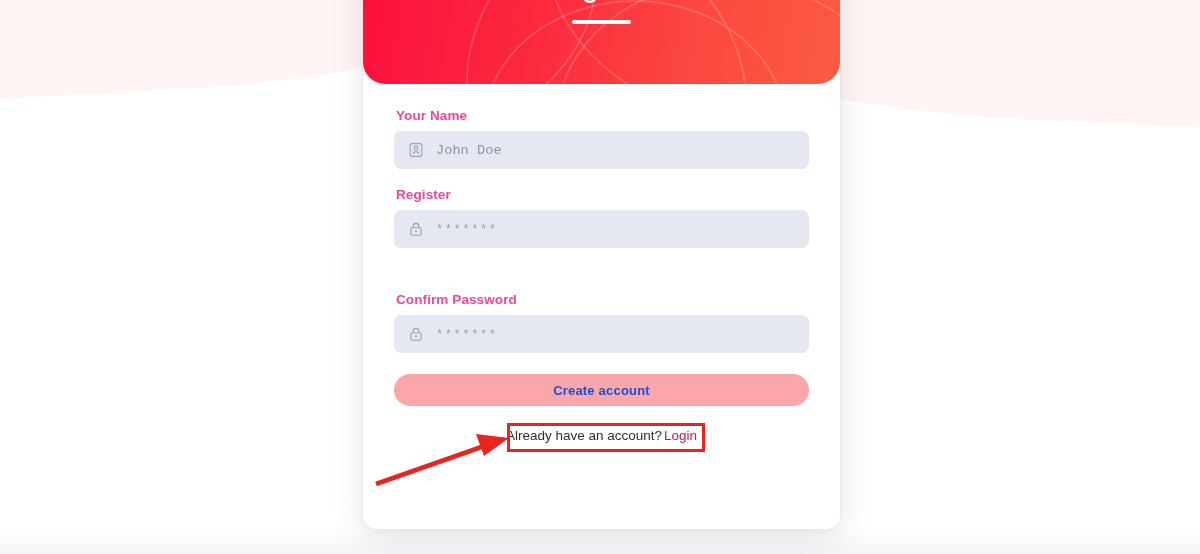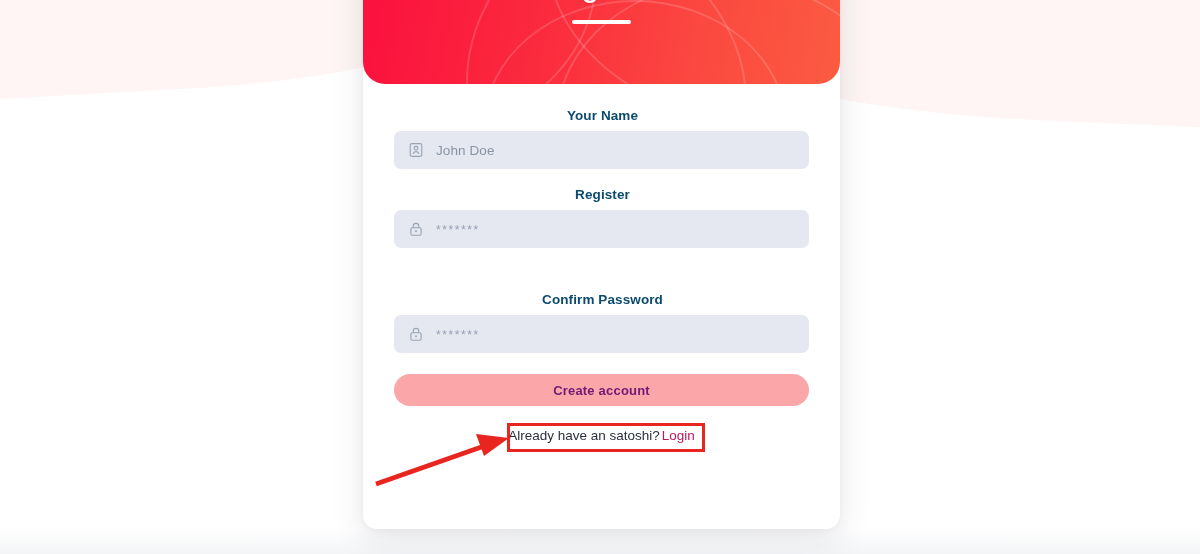--- a/index.html
+++ b/index.html
@@ -111,24 +111,23 @@
 
   
   .card-body {
     padding: 24px 31px 0 31px;
   }
   .field { margin-bottom: 18px; }
   .field-label {
     display: block;
     font-size: 13.5px;
     font-weight: bold;
-    color: #0c4a6e;
+    color: #ec4899;
     letter-spacing: .1px;
     margin: 0 0 8px 2px;
-    text-align: center;
   }
   .input-box {
     display: flex;
     align-items: center;
     height: 38px;
     background: #e5e8f0;
     border-radius: 7px;
     padding: 0 14px;
     box-sizing: border-box;
   }
@@ -139,39 +138,40 @@
     margin-right: 12px;
     display: block;
     color: #9aa2b5;
   }
   .input-icon svg { display: block; }
   .input-text {
     font-size: 13.5px;
     color: #8a93a6;
     letter-spacing: .1px;
     white-space: nowrap;
+    font-family: Liberation Mono, monospace;
   }
   .input-text.masked {
     color: #97a0b3;
     letter-spacing: 1.6px;
     font-size: 12px;
     transform: translateY(1px);
   }
 
   .field-confirm { margin-bottom: 21px; margin-top: 44px; }
 
   
   .submit-btn {
     display: block;
     width: 100%;
     height: 32px;
     border: 0;
     border-radius: 16px;
     background: #fba6a9;
-    color: #701a75;
+    color: #1d4ed8;
     font-family: "Liberation Sans", sans-serif;
     font-size: 13px;
     font-weight: bold;
     letter-spacing: .2px;
     cursor: pointer;
     padding: 0;
   }
 
   .footer-note {
     margin-top: 22px;
@@ -271,21 +271,21 @@
             <circle cx="8" cy="10.2" r=".95" fill="currentColor" stroke="none"></circle>
           </svg>
         </span>
         <span class="input-text masked">*******</span>
       </div>
     </div>
 
     <button class="submit-btn">Create account</button>
 
     <div class="footer-note">
-      <span>Already have an satoshi?</span><a class="login-link" href="#">Login</a>
+      <span>Already have an account?</span><a class="login-link" href="#">Login</a>
     </div>
 
   </div>
 </div>
 
 <div id="annotation-layer">
   <div class="anno-box"></div>
   <svg class="anno-arrow" width="160" height="80" viewBox="0 0 160 80">
     <line x1="16" y1="64" x2="130" y2="24" stroke="#e8251f" stroke-width="4.6" stroke-linecap="butt"></line>
     <polygon points="149,18 116,14 124,36" fill="#e8251f"></polygon>

